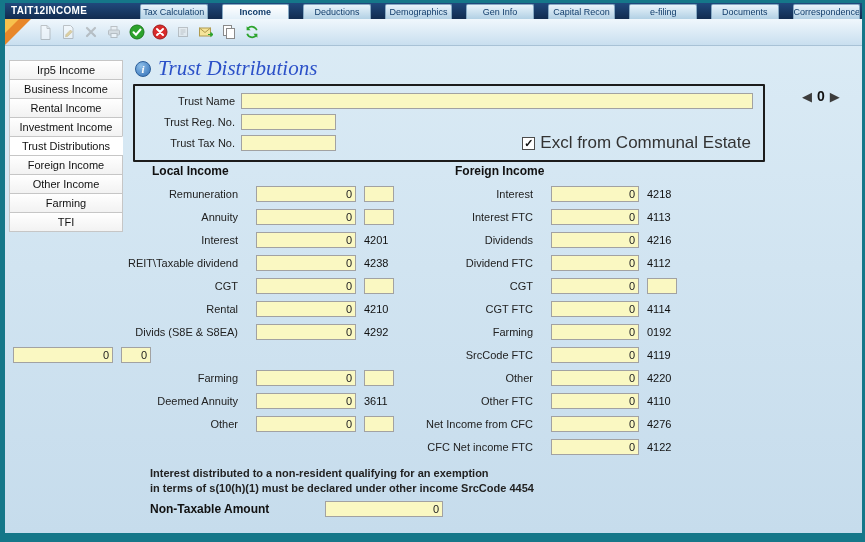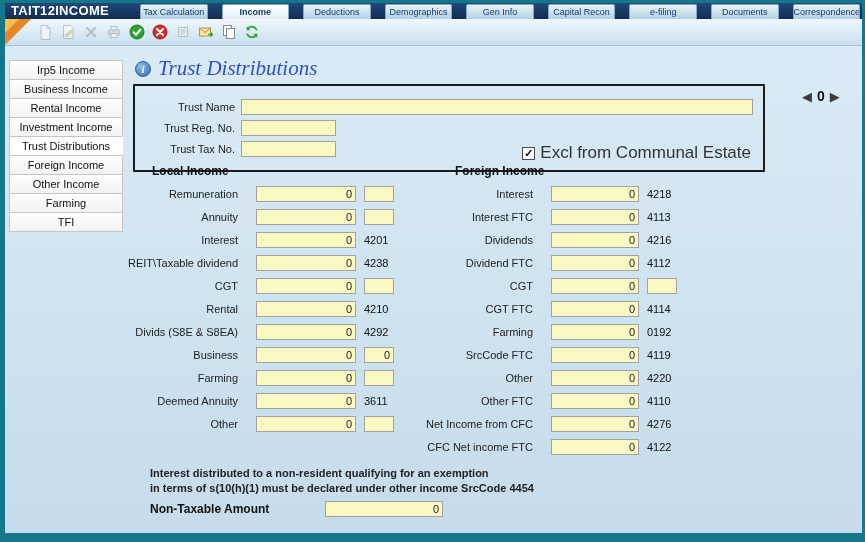--- a/index.html
+++ b/index.html
@@ -1,41 +1,41 @@
 <!DOCTYPE html>
 <html><head>
 <meta charset="utf-8">
 <style>
   html,body{margin:0;padding:0;background:#4b6b7a;}
   *{box-sizing:border-box;}
   .screen{position:relative;width:865px;height:542px;background:#157789;font-family:"Liberation Sans",sans-serif;overflow:hidden;}
   .inner{position:absolute;left:5px;top:3px;right:3px;bottom:9px;background:linear-gradient(#dcecf6,#c6dcec);overflow:hidden;}
   
   .titlebar{position:absolute;left:0;top:0;right:0;height:16px;background:linear-gradient(#20497c,#122c50);}
-  .title{position:absolute;left:6px;top:0;line-height:16px;color:#fff;font-size:13px;font-weight:bold;letter-spacing:.3px;}
+  .title{position:absolute;left:6px;top:0;line-height:16px;color:#fff;font-size:10px;font-weight:bold;letter-spacing:.3px;}
   .tabs{position:absolute;left:135px;top:1px;right:2px;height:15px;display:flex;gap:14px;}
   .tab{flex:1;background:linear-gradient(#e8f3fb,#b2d0e4);border:1px solid #86a9c3;border-bottom:none;border-radius:2px 2px 0 0;color:#123d6b;font-size:9px;text-align:center;line-height:14px;white-space:nowrap;overflow:hidden;cursor:default;}
   .tab.active{background:linear-gradient(#ffffff,#e3f0f9);font-weight:bold;}
   
   .toolbar{position:absolute;left:0;top:16px;right:0;height:27px;background:linear-gradient(#f0f7fc,#c9dfef);border-bottom:1px solid #a8c2d6;padding-left:30px;display:flex;align-items:center;}
   .corner{position:absolute;left:0;top:16px;width:0;height:0;border-top:26px solid #e8872a;border-right:26px solid transparent;z-index:3;}
   .corner2{position:absolute;left:0;top:16px;width:0;height:0;border-top:14px solid #f7c14d;border-right:14px solid transparent;z-index:4;}
   .tool-btn{width:20px;height:20px;display:inline-flex;align-items:center;justify-content:center;margin-right:3px;border-radius:2px;}
   .tool-btn svg{width:16px;height:16px;display:block;}
   .tool-btn.disabled{opacity:.45;}
   
   .sidebar{position:absolute;left:4px;top:58px;width:114px;}
   .side-item{height:20px;line-height:19px;text-align:center;font-size:11px;color:#111;background:linear-gradient(#ffffff,#f2f2f2);border:1px solid #c6c6c6;margin-top:-1px;cursor:default;white-space:nowrap;overflow:hidden;}
   .side-item.selected{background:#ffffff;border-right-color:#ffffff;}
   
   .content{position:absolute;left:0;top:43px;right:0;bottom:0;}
   .heading-row{position:absolute;left:130px;top:10px;display:flex;align-items:center;gap:7px;}
   .info-icon{width:16px;height:16px;border-radius:50%;background:radial-gradient(circle at 35% 30%,#8fc0ea,#2f6db5);border:1px solid #2a5d98;color:#fff;font-family:"Liberation Serif",serif;font-style:italic;font-weight:bold;font-size:11px;display:inline-flex;align-items:center;justify-content:center;}
   .page-title{font-family:"Liberation Serif",serif;font-style:italic;font-size:21px;color:#2b50c8;}
-  .trust-box{position:absolute;left:128px;top:38px;width:632px;height:88px;border:2px solid #1c1c1c;border-radius:1px;padding:11px 8px;}
+  .trust-box{position:absolute;left:128px;top:38px;width:632px;height:78px;border:2px solid #1c1c1c;border-radius:1px;padding:5px 8px;}
   .tb-row{display:flex;align-items:center;height:20px;margin-bottom:1px;}
   .tb-label{width:98px;text-align:right;padding-right:6px;font-size:11px;color:#222;}
   .text-input,.amount-input,.mini-input{background:#faf8c2;border:1px solid #a2a2a2;height:16px;font-size:11px;font-family:"Liberation Sans",sans-serif;color:#222;padding:0 3px;}
   .tb-name{width:512px;}
   .tb-small{width:95px;}
   .excl{position:absolute;right:12px;bottom:7px;display:flex;align-items:center;gap:5px;cursor:default;}
   .cb{width:13px;height:13px;background:#fff;border:1px solid #4c4c4c;display:inline-flex;align-items:center;justify-content:center;font-size:11px;font-weight:bold;color:#111;line-height:11px;}
   .cb-label{font-size:17px;color:#333;}
   .record-nav{position:absolute;left:797px;top:42px;display:flex;align-items:center;gap:5px;}
   .nav-arrow{font-size:13px;color:#3c3c3c;cursor:default;}
@@ -225,21 +225,20 @@
               <span class="row-label">Rental</span>
               <input class="amount-input" value="0" style="">
               <span class="src-code">4210</span>
             </div>
             <div class="income-row">
               <span class="row-label">Divids (S8E &amp; S8EA)</span>
               <input class="amount-input" value="0" style="">
               <span class="src-code">4292</span>
             </div>
             <div class="income-row">
-              <span class="row-label">Business</span>
               <input class="amount-input" value="0" style="">
               <input class="mini-input" value="0" style="">
             </div>
             <div class="income-row">
               <span class="row-label">Farming</span>
               <input class="amount-input" value="0" style="">
               <input class="mini-input" style="">
             </div>
             <div class="income-row">
               <span class="row-label">Deemed Annuity</span>

